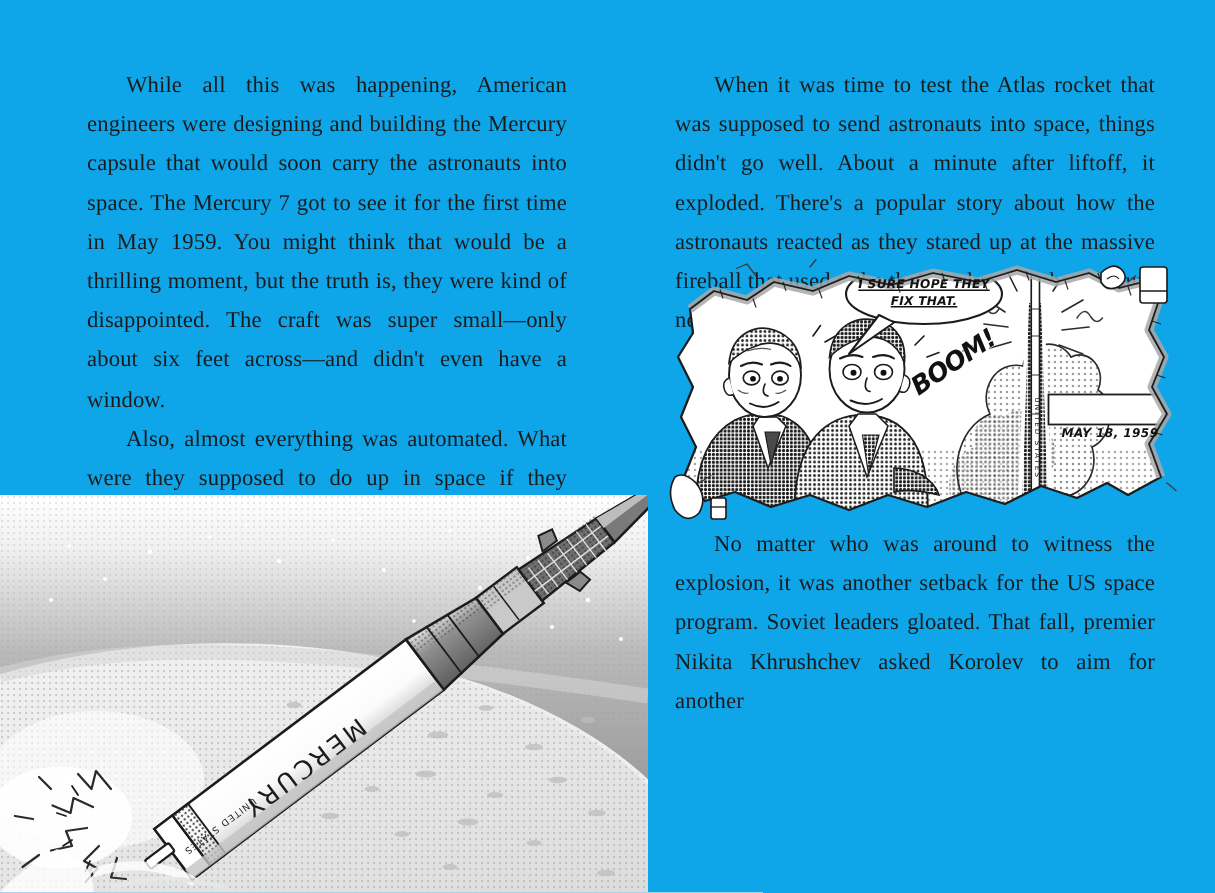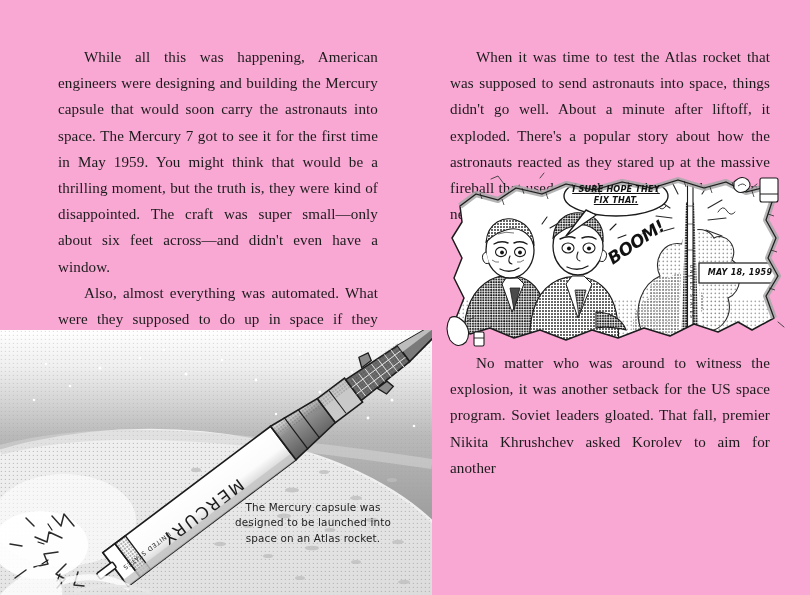--- a/index.html
+++ b/index.html
@@ -11,21 +11,21 @@
     width: 810px;
     height: 595px;
     overflow: hidden;
     font-family: "Liberation Serif", "DejaVu Serif", serif;
     color: #1a1a1a;
     position: relative;
   }
   .page {
     position: absolute;
     inset: 0;
-    background: #f9a8d4;
+    background: #0ea5e9;
   }
 
   
   .col {
     position: absolute;
     top: 0;
     width: 320px;
   }
   .col-left  { left: 58px;  }
   .col-right { left: 450px; }
@@ -115,21 +115,21 @@
     color: #111;
     transform: rotate(-34deg);
     letter-spacing: -0.5px;
     -webkit-text-stroke: 0.6px #fff;
     paint-order: stroke fill;
     pointer-events: none;
   }
   .date-text {
     position: absolute;
     left: 703px;
-    top: 268px;
+    top: 284px;
     width: 74px;
     text-align: center;
     font-family: "DejaVu Sans", sans-serif;
     font-style: italic;
     font-weight: bold;
     font-size: 8px;
     color: #111;
     letter-spacing: 0.3px;
     pointer-events: none;
   }
@@ -530,16 +530,15 @@
       </g>
 
       <g opacity="0.8">
         <path d="M38,236 C20,246 8,256 0,265 L62,265 C64,254 56,242 38,236 Z" fill="#ffffff"></path>
         <path d="M62,252 C84,244 110,246 130,258" fill="none" stroke="#ffffff" stroke-width="6"></path>
         <path d="M74,262 C98,254 126,254 150,262" fill="none" stroke="#e8e8e8" stroke-width="3"></path>
       </g>
     </svg>
   </div>
 
-  <div class="rocket-caption">The Mercury capsule was designed to be launched into space on an Atlas rocket.</div>
 
 
 </div>
 
 </body></html>

